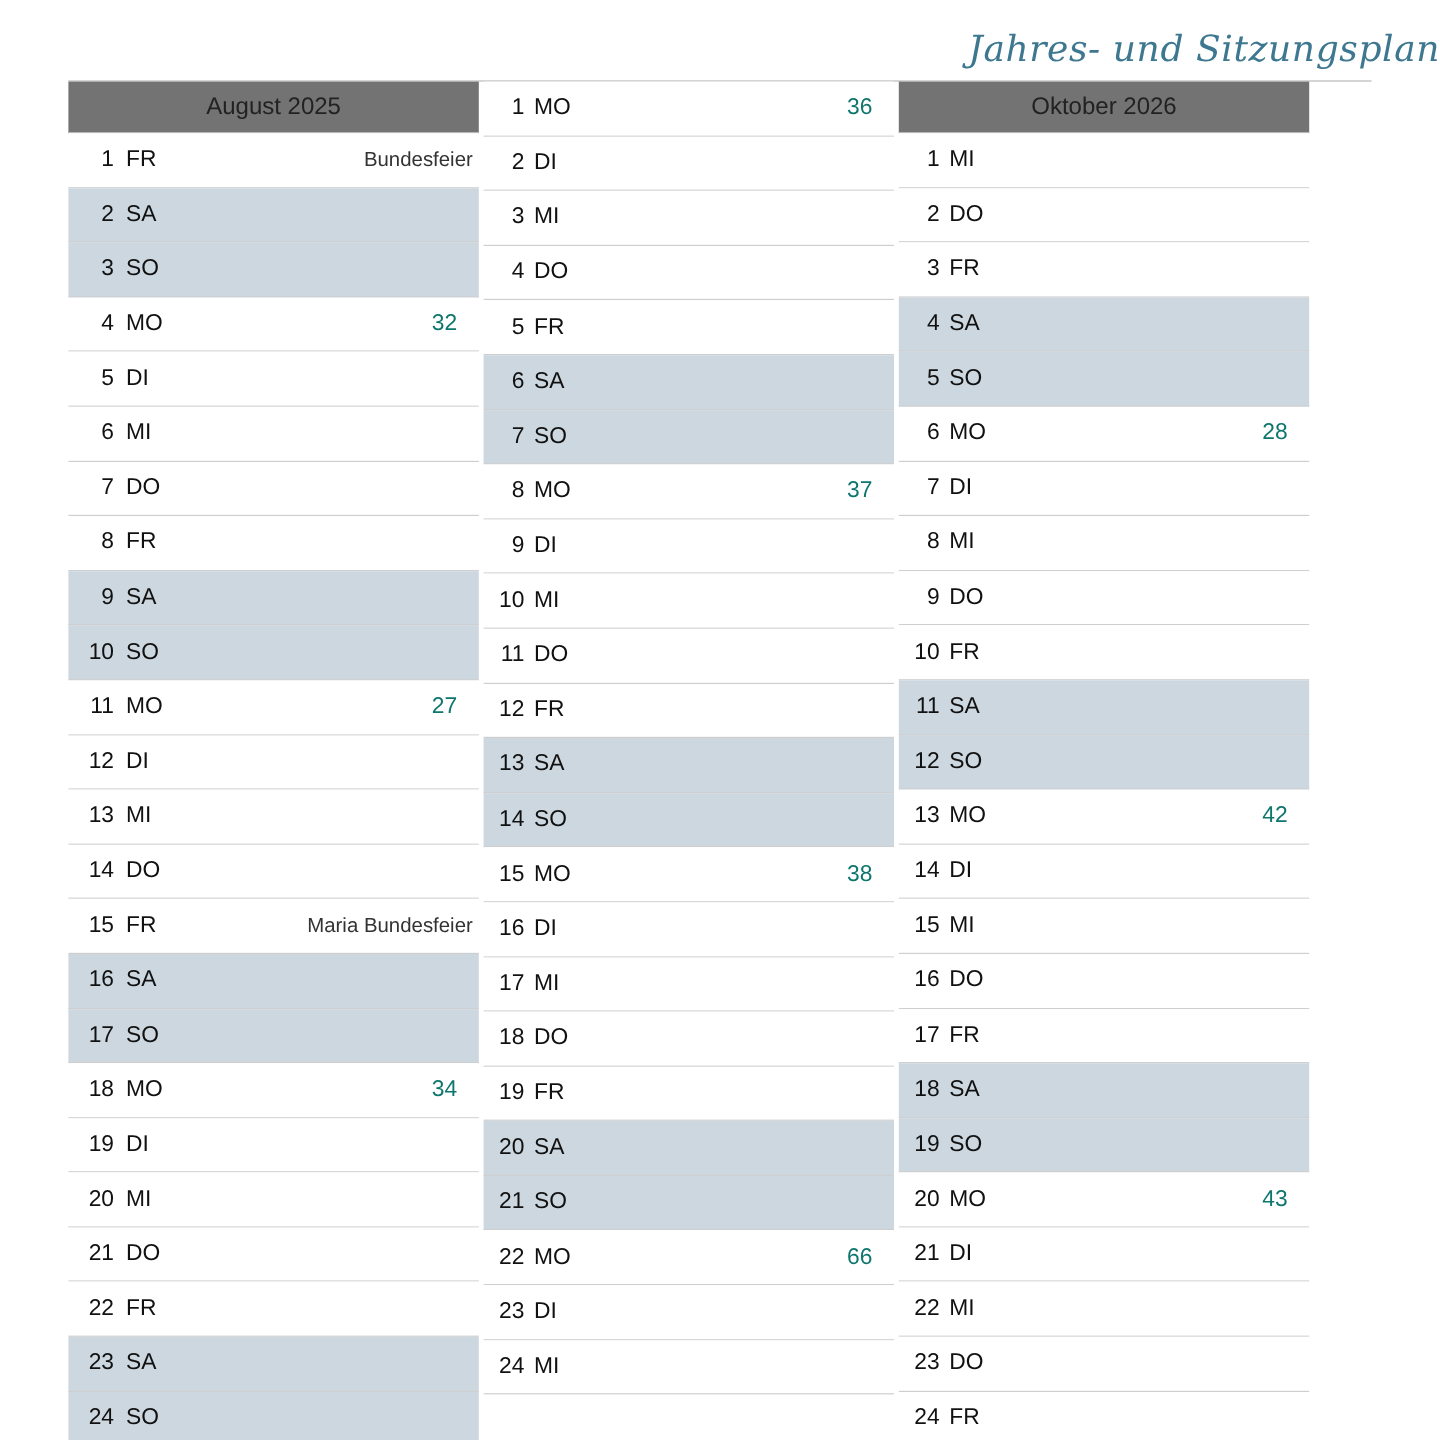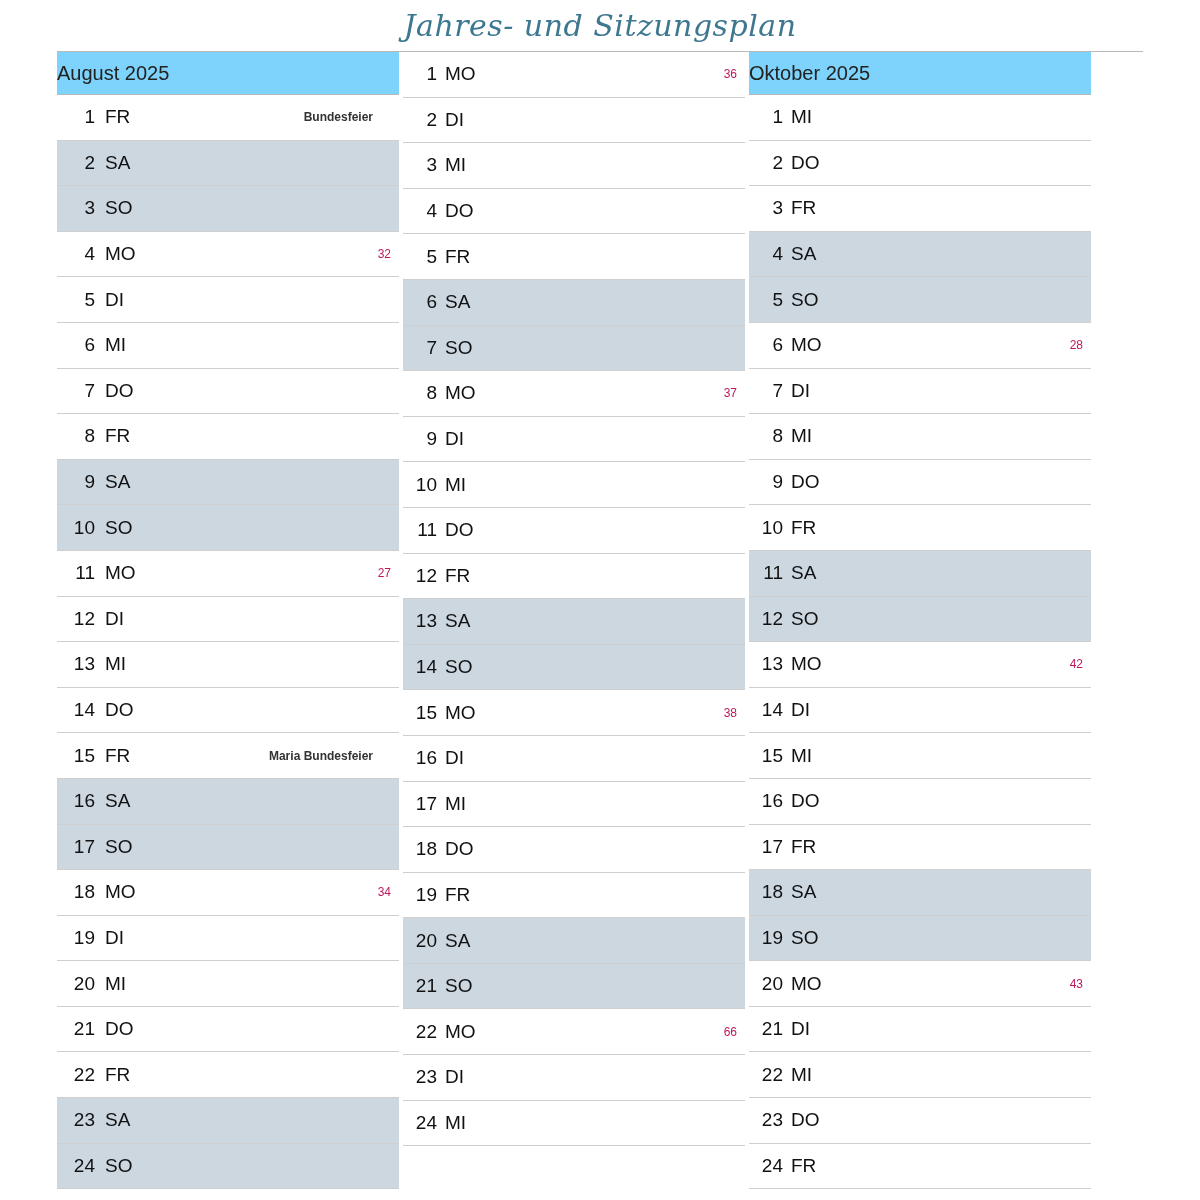--- a/index.html
+++ b/index.html
@@ -12,52 +12,52 @@
     font-family: "Liberation Sans", sans-serif;
     color: #111111;
   }
   .page {
     position: relative;
     width: 1200px;
     height: 1200px;
     box-sizing: border-box;
   }
   .title {
-    text-align: center;
+    text-align: right;
     color: #3d7790;
     font-size: 30px;
     font-style: italic;
     font-family: "DejaVu Serif", serif;
     letter-spacing: 0.5px;
-    padding-top: 8px;
+    padding-top: 24px;
     padding-bottom: 8px;
     font-weight: normal;
   }
   .calendar {
     display: flex;
     width: 1086px;
     margin: 0 auto;
     border-top: 1px solid #b9b9b9;
   }
   .month-col {
     width: 342px;
     flex: 0 0 342px;
     position: relative;
   }
   .month-col + .month-col {
     margin-left: 4px;
   }
   .month-head {
     height: 42px;
     line-height: 42px;
-    text-align: left;
+    text-align: center;
     font-size: 20px;
     color: #222;
     border-bottom: 1px solid #b9b9b9;
-    background: #7dd3fc;
+    background: #737373;
   }
   .day-row {
     position: relative;
     height: 45.6px;
     box-sizing: border-box;
     border-bottom: 1px solid #cfcfcf;
     background: #ffffff;
     display: flex;
     align-items: center;
   }
@@ -71,35 +71,34 @@
     color: #111;
     padding-right: 8px;
     box-sizing: border-box;
   }
   .day-abbr {
     font-size: 19px;
     color: #111;
   }
   .holiday {
     position: absolute;
-    right: 26px;
+    right: 5px;
     top: 50%;
     transform: translateY(-50%);
-    font-size: 12px;
+    font-size: 17px;
     color: #333;
     white-space: nowrap;
-    font-weight: bold;
   }
   .week-num {
     position: absolute;
-    right: 8px;
+    right: 18px;
     top: 50%;
     transform: translateY(-50%);
-    font-size: 12px;
-    color: #be185d;
+    font-size: 19px;
+    color: #0f766e;
   }
   
   .month-col:first-child .day-num { width: 46px; }
   .month-col:first-child .day-abbr { padding-left: 2px; }
 </style>
 </head>
 <body>
 
 <div class="page">
 
@@ -306,21 +305,21 @@
         <div class="day-row">
           <span class="day-num">23</span>
           <span class="day-abbr">DI</span>
         </div>
         <div class="day-row">
           <span class="day-num">24</span>
           <span class="day-abbr">MI</span>
         </div>
       </div>
       <div class="month-col">
-        <div class="month-head">Oktober 2025</div>
+        <div class="month-head">Oktober 2026</div>
         <div class="day-row">
           <span class="day-num">1</span>
           <span class="day-abbr">MI</span>
         </div>
         <div class="day-row">
           <span class="day-num">2</span>
           <span class="day-abbr">DO</span>
         </div>
         <div class="day-row">
           <span class="day-num">3</span>

